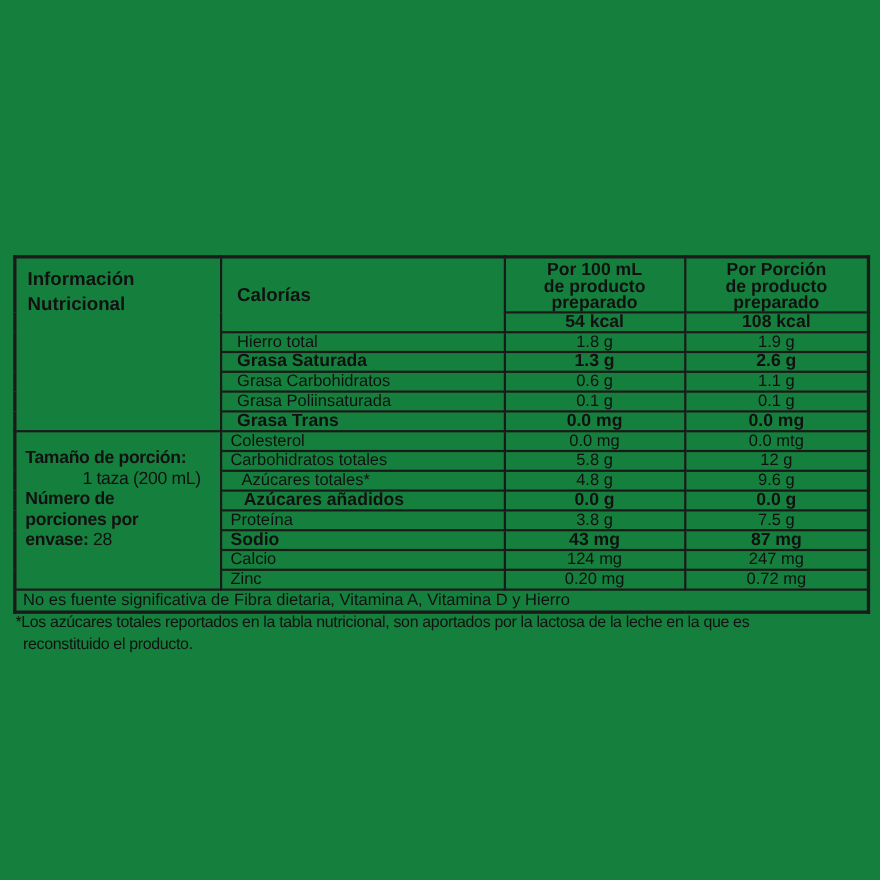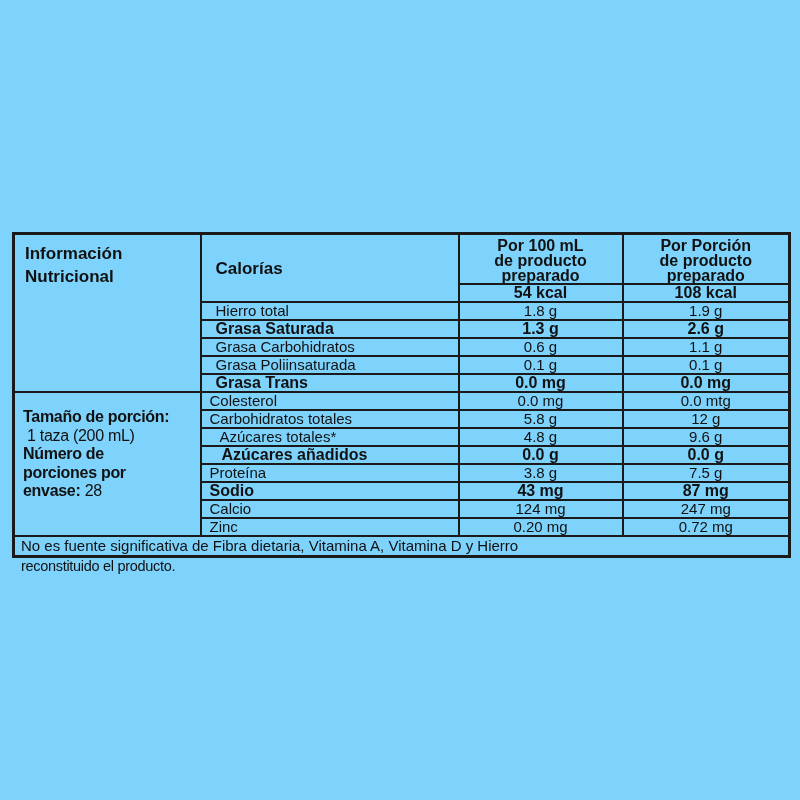--- a/index.html
+++ b/index.html
@@ -3,21 +3,21 @@
 <meta charset="utf-8">
 <style>
   * { margin: 0; padding: 0; box-sizing: border-box; }
   html, body { background: #ffffff; }
   body {
     width: 800px; height: 800px;
     position: relative;
     font-family: "Liberation Sans", "DejaVu Sans", sans-serif;
     color: #111111;
   }
-  .page { position: absolute; inset: 0; background: #7dd3fc; }
+  .page { position: absolute; inset: 0; background: #15803d; }
 
   table.nutrition {
     position: absolute;
     left: 12px; top: 232px;
     width: 776px;
     border-collapse: collapse;
     table-layout: fixed;
   }
   table.nutrition, table.nutrition td { border: 2px solid #1a1a1a; }
   table.nutrition { border-width: 3px; }
@@ -75,21 +75,21 @@
   td.serving-cell {
     vertical-align: top;
     padding: 15px 6px 0 8px;
     font-size: 16px;
     line-height: 18.5px;
     letter-spacing: -0.3px;
     white-space: normal;
   }
   .serving-bold { font-weight: bold; }
   .serving-val  { font-weight: normal; }
-  .size-value-line { padding-left: 4px; }
+  .size-value-line { padding-left: 4px; margin-left: 48px; }
 
   
   td.nlabel { padding-left: 8px; }
   td.nvalue { text-align: center; }
   tr.bold td { font-weight: bold; font-size: 16px; margin-top: 48px; }
   td.pad14 { padding-left: 14px; }
   td.pad18 { padding-left: 18px; }
   td.pad30 { padding-left: 20px; }
 
   
@@ -230,16 +230,17 @@
       <td class="nvalue">0.72 mg</td>
     </tr>
 
     <tr class="t-foot">
       <td class="foot-cell" colspan="4">No es fuente significativa de Fibra dietaria, Vitamina A, Vitamina D y Hierro</td>
     </tr>
   </tbody>
     </table>
 
   <div class="footnote">
+    <div class="l1">*Los azúcares totales reportados en la tabla nutricional, son aportados por la lactosa de la leche en la que es</div>
     <div class="l2">reconstituido el producto.</div>
   </div>
 
 </div>
 
 </body></html>

